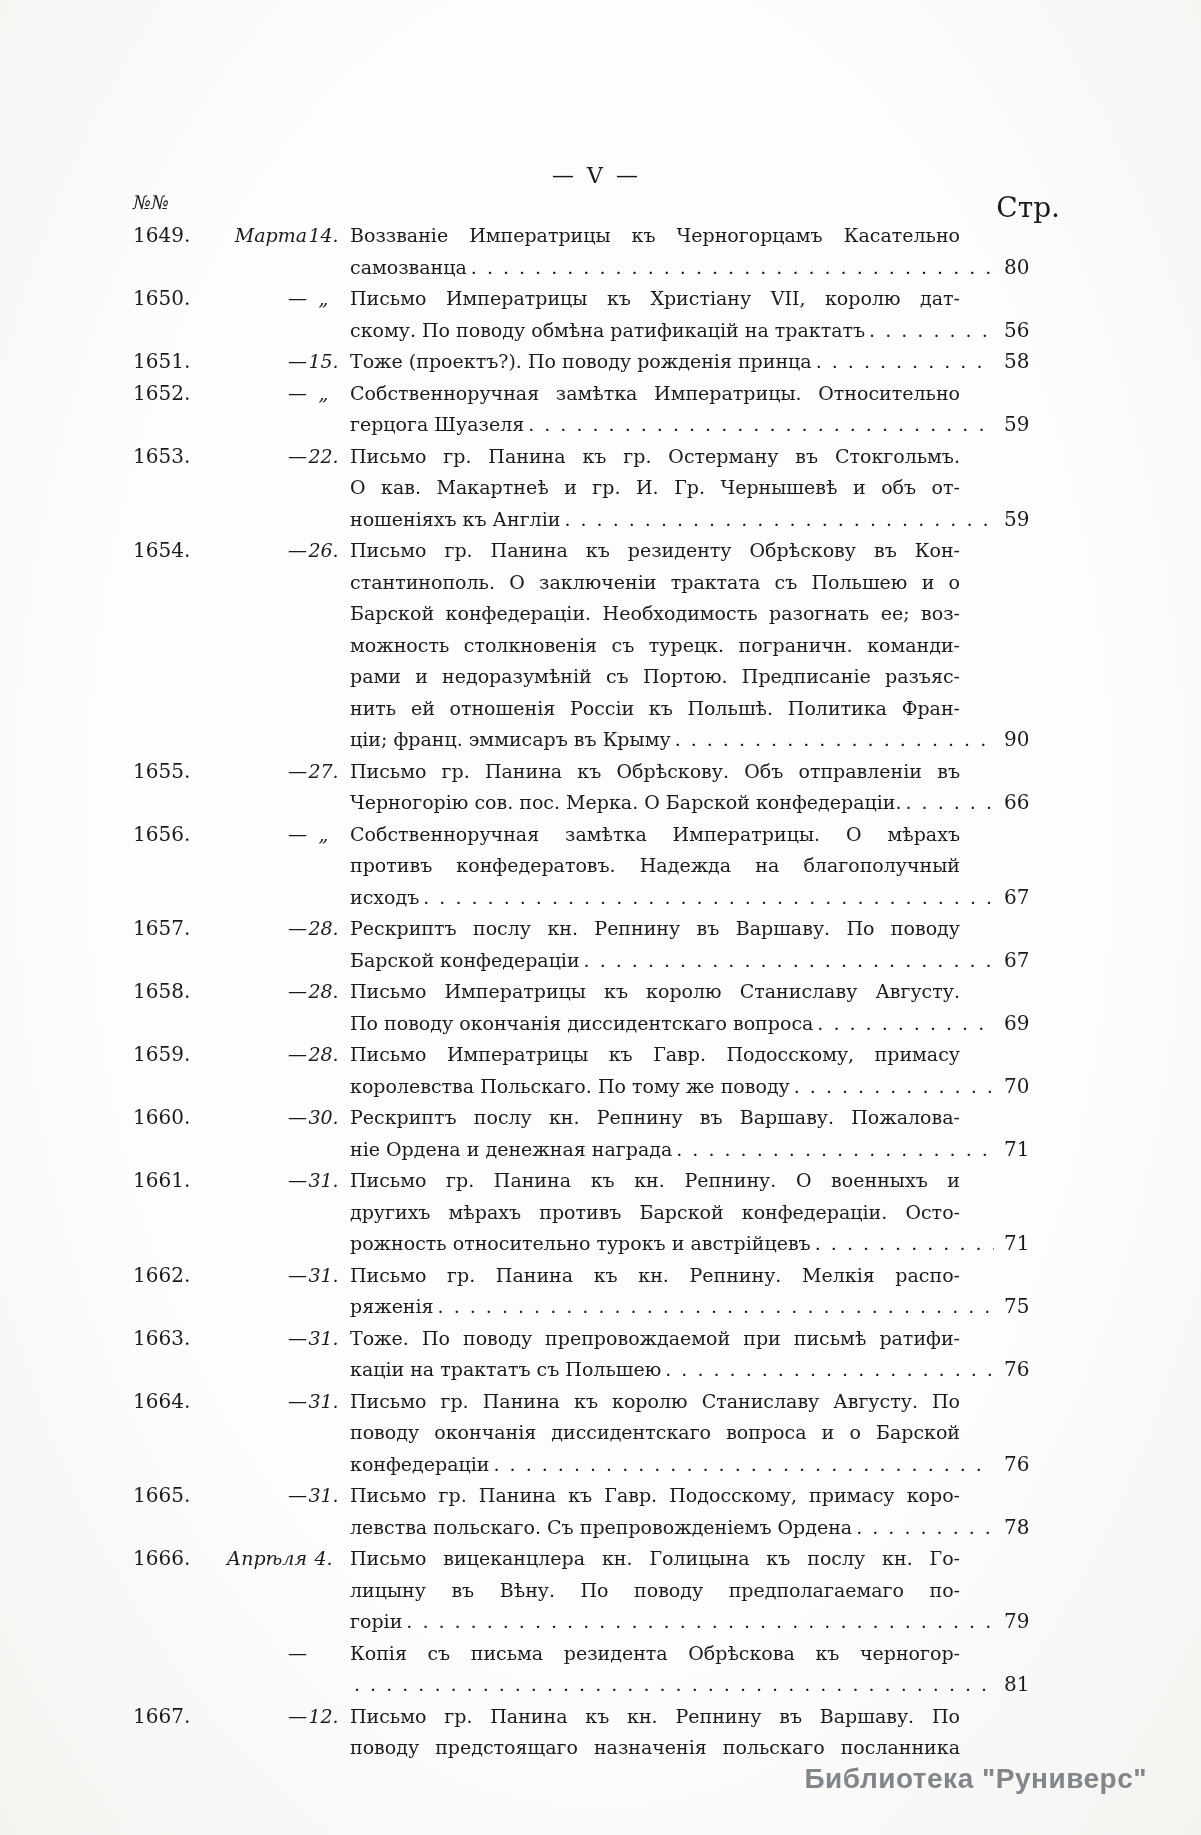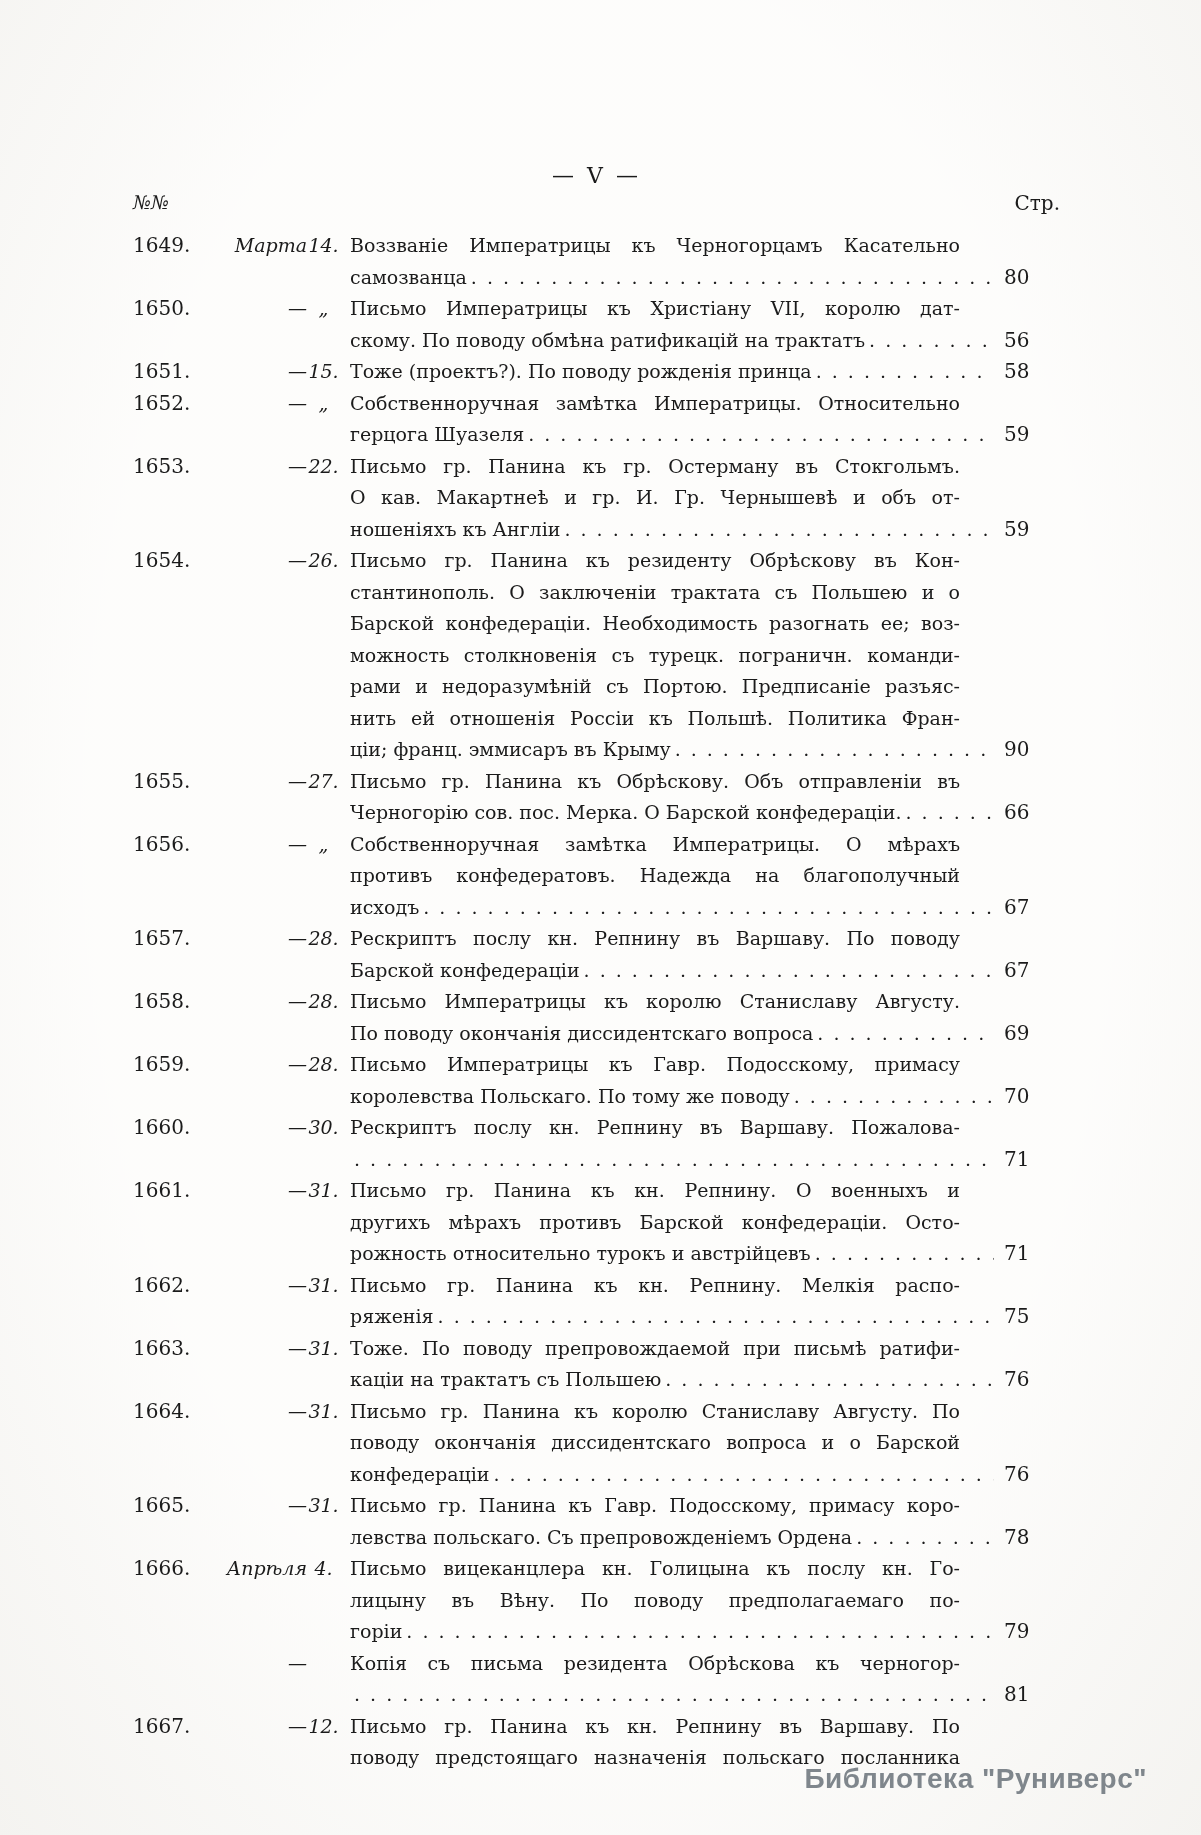--- a/index.html
+++ b/index.html
@@ -18,23 +18,23 @@
   }
   .folio{
     position:absolute;top:163px;left:133px;width:927px;
     text-align:center;font-size:22px;letter-spacing:3px;
   }
   .cols-head{
     position:absolute;top:191px;left:133px;width:927px;
     display:flex;justify-content:space-between;
   }
   .nn{font-style:italic;font-size:19px;}
-  .str{font-size:20px;}
+  .str{font-size:28px;}
   .entries{
-    position:absolute;top:230px;left:133px;width:927px;
+    position:absolute;top:220px;left:133px;width:927px;
     font-size:19px;line-height:31.5px;
   }
   .entry{display:grid;grid-template-columns:77px 97px 43px 710px;}
   .cell-no{font-size:20px;}
   .cell-month{text-align:right;font-style:italic;}
   .cell-day{text-align:center;font-style:italic;padding-right:10px;box-sizing:border-box;}
   .desc{min-width:0;}
   .line{text-align:justify;text-align-last:justify;padding-right:100px;}
   .line.flex{display:flex;align-items:baseline;text-align:left;text-align-last:left;padding-right:0;}
   .line.flex .txt{white-space:nowrap;flex:none;}
@@ -209,20 +209,21 @@
           </div>
         </div>
       </div>
       <div class="entry">
         <span class="cell-no">1660.</span>
         <span class="cell-month">—</span>
         <span class="cell-day">30.</span>
         <div class="desc">
           <div class="line">Рескриптъ послу кн. Репнину въ Варшаву. Пожалова-</div>
           <div class="line flex">
+            <span class="txt">ніе Ордена и денежная награда</span>
             <span class="leader"></span>
             <span class="pageno">71</span>
           </div>
         </div>
       </div>
       <div class="entry">
         <span class="cell-no">1661.</span>
         <span class="cell-month">—</span>
         <span class="cell-day">31.</span>
         <div class="desc">

